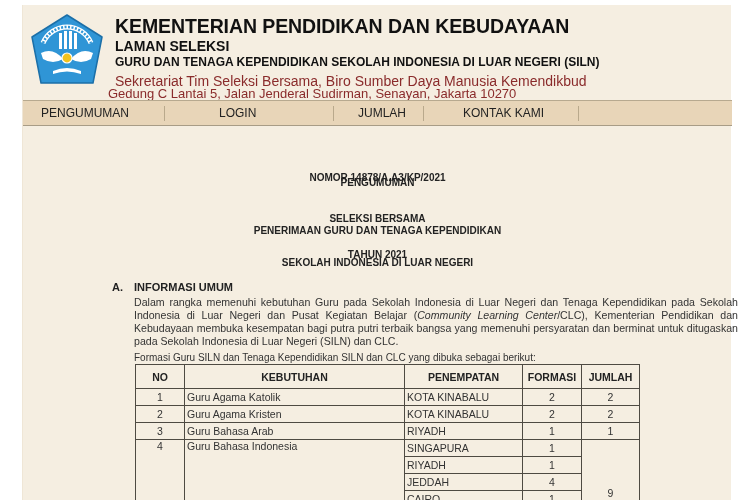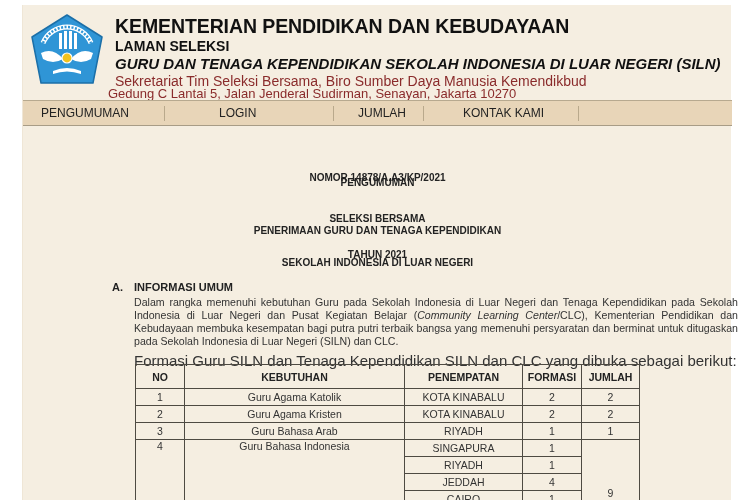--- a/index.html
+++ b/index.html
@@ -11,21 +11,21 @@
     background: #f5eee1;
     border-left: 1px solid #efe6d6;
     padding-left: 19px;
   }
 
   
   .header { position: absolute; left: 0; top: 0; width: 709px; height: 95px; }
   .logo { position: absolute; left: 6px; top: 8px; width: 76px; height: 78px; }
   .h-title { position: absolute; left: 92px; top: 10px; font-size: 19.5px; font-weight: bold; color: #111; letter-spacing: -0.1px; white-space: nowrap; }
   .h-sub1 { position: absolute; left: 92px; top: 33px; font-size: 14px; font-weight: bold; color: #111; white-space: nowrap; }
-  .h-sub2 { position: absolute; left: 92px; top: 50px; font-size: 15px; font-weight: bold; color: #111; white-space: nowrap; font-style: italic; }
+  .h-sub2 { position: absolute; left: 92px; top: 50px; font-size: 12px; font-weight: bold; color: #111; white-space: nowrap; }
   .h-addr1 { position: absolute; left: 92px; top: 68px; font-size: 14px; color: #8a2b2b; white-space: nowrap; }
   .h-addr2 { position: absolute; left: 85px; top: 81px; font-size: 13px; color: #8a2b2b; white-space: nowrap; }
 
   
   .nav {
     position: absolute; left: 0; top: 95px; width: 709px; height: 26px;
     background: #e8d5b8;
     border-top: 1px solid #b7a98f;
     border-bottom: 1px solid #a89c86;
   }
@@ -33,28 +33,28 @@
   .nav-sep { position: absolute; top: 5px; width: 1px; height: 15px; background: #b9a98c; }
 
   
   .center-block { position: absolute; left: 0; width: 709px; text-align: center; font-size: 10px; font-weight: bold; color: #222; line-height: 12px; }
 
   
   .sec-letter { position: absolute; left: 89px; top: 276px; font-size: 11px; font-weight: bold; color: #222; }
   .sec-title { position: absolute; left: 111px; top: 276px; font-size: 11px; font-weight: bold; color: #222; }
   .para { position: absolute; left: 111px; top: 291px; width: 604px; font-size: 10.6px; line-height: 13px; color: #333; text-align: justify; }
   .para i { font-style: italic; }
-  .formasi-text { position: absolute; left: 111px; top: 347px; font-size: 15px; color: #333; white-space: nowrap; }
+  .formasi-text { position: absolute; left: 111px; top: 347px; font-size: 10px; color: #333; white-space: nowrap; }
 
   
   .tbl { position: absolute; left: 112px; top: 359px; border-collapse: collapse; font-size: 10.5px; color: #333; }
   .tbl th, .tbl td { border: 1.5px solid #4e4a42; height: 17px; padding: 0 2px; }
   .tbl th { font-weight: bold; color: #222; height: 24px; text-align: center; }
   .tbl td.c { text-align: center; }
-  .tbl td.l { text-align: center; }
+  .tbl td.l { text-align: left; }
   .tbl td.top { vertical-align: top; }
   .tbl td.bot { vertical-align: bottom; }
 </style>
 </head>
 <body>
 
 <div class="page">
 
   <div class="header">
     <svg class="logo" viewBox="0 0 76 78">

